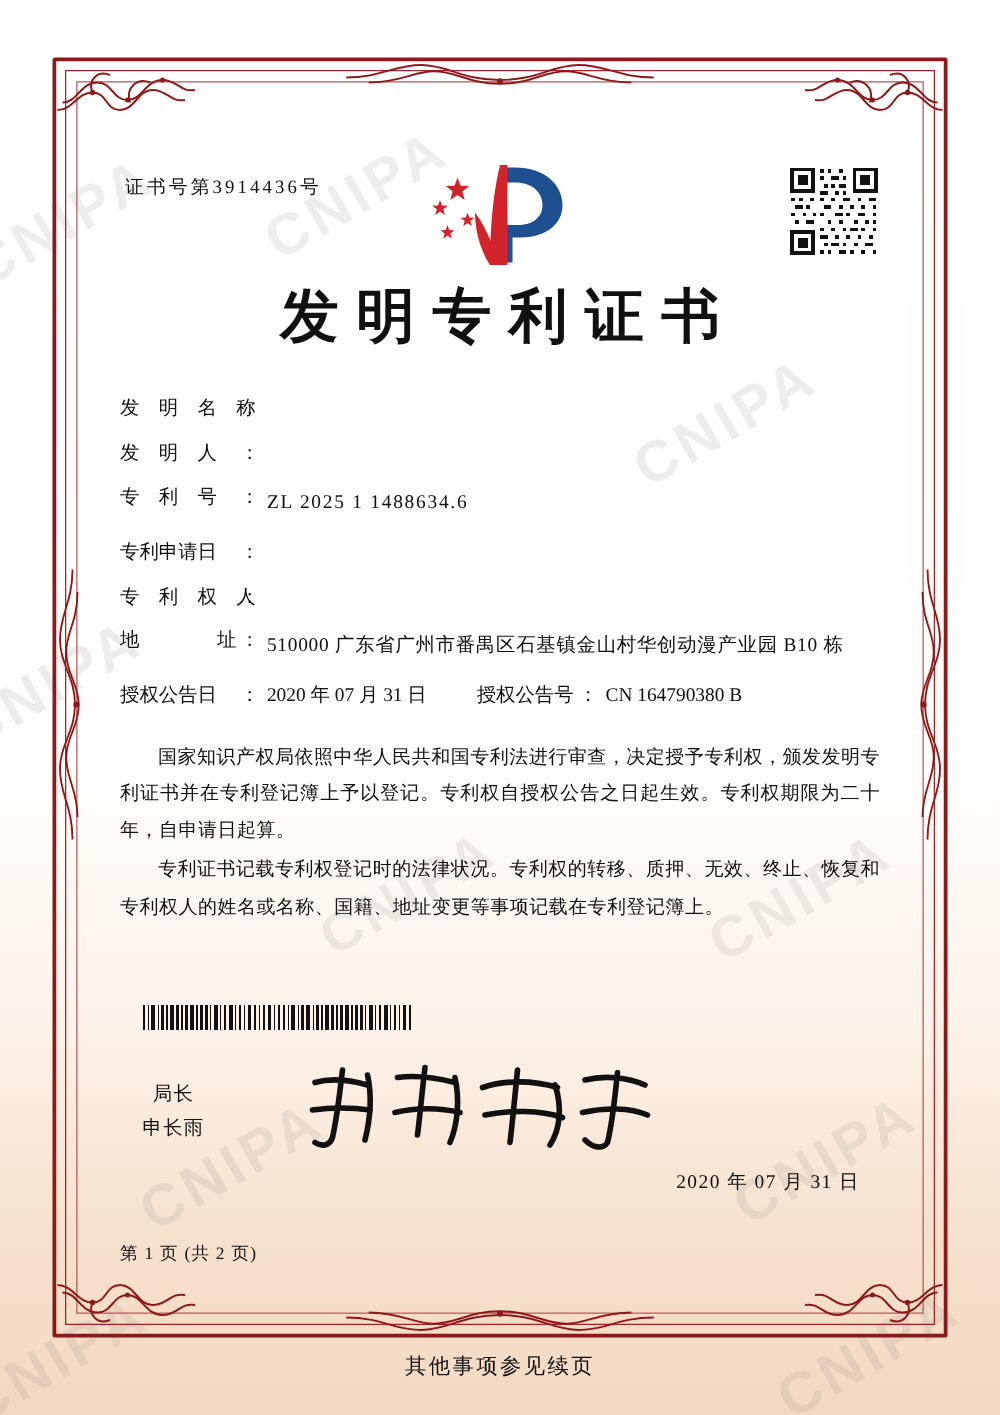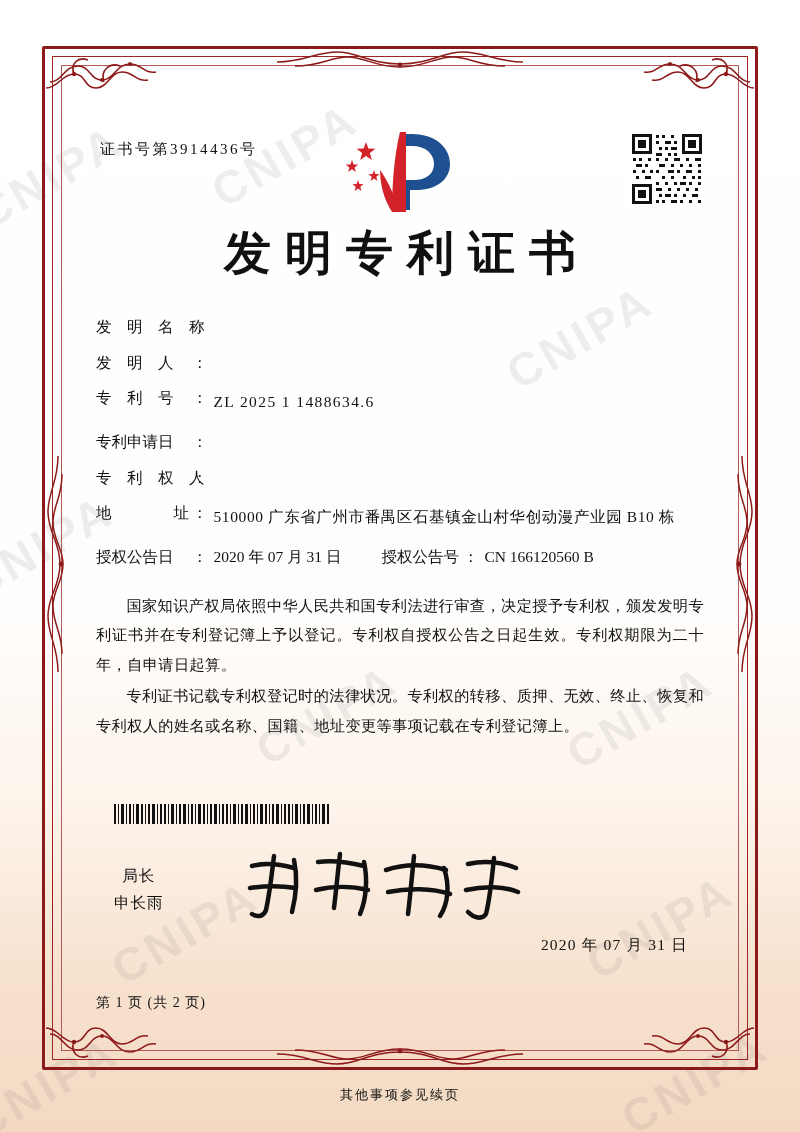--- a/index.html
+++ b/index.html
@@ -240,21 +240,21 @@
     letter-spacing: 1px;
     color: #111;
   }
 
   .footer-note {
     position: absolute;
     left: 0;
     right: 0;
     bottom: 28px;
     text-align: center;
-    font-size: 13px;
+    font-size: 17px;
     letter-spacing: 2px;
     color: #111;
   }
 </style>
 </head>
 <body>
 
 <div class="page">
 
   <div class="watermarks">
@@ -501,21 +501,21 @@
         <span class="field-colon">：</span>
         <span class="field-value">510000 广东省广州市番禺区石基镇金山村华创动漫产业园 B10 栋</span>
       </div>
       <div class="field-row">
         <span class="field-label">授权公告日</span>
         <span class="field-colon">：</span>
         <span>2020 年 07 月 31 日</span>
         <span class="inline-second">
           <span class="field-label2">授权公告号</span>
           <span class="field-colon">：</span>
-          <span>CN 166120560 B</span>
+          <span>CN 164790380 B</span>
         </span>
       </div>
     </div>
 
     <div class="paragraphs">
       <p>国家知识产权局依照中华人民共和国专利法进行审查，决定授予专利权，颁发发明专利证书并在专利登记簿上予以登记。专利权自授权公告之日起生效。专利权期限为二十年，自申请日起算。</p>
       <p>专利证书记载专利权登记时的法律状况。专利权的转移、质押、无效、终止、恢复和专利权人的姓名或名称、国籍、地址变更等事项记载在专利登记簿上。</p>
     </div>
 
     <div class="barcode">

